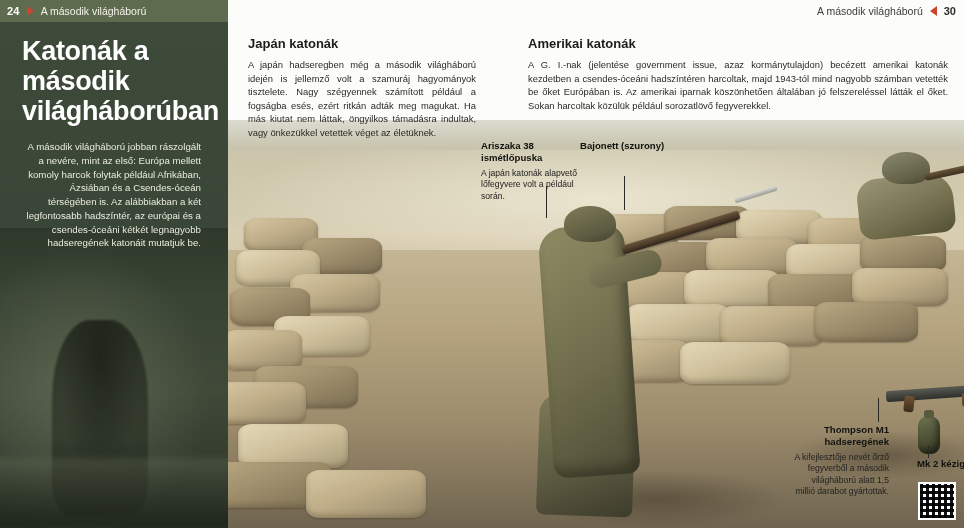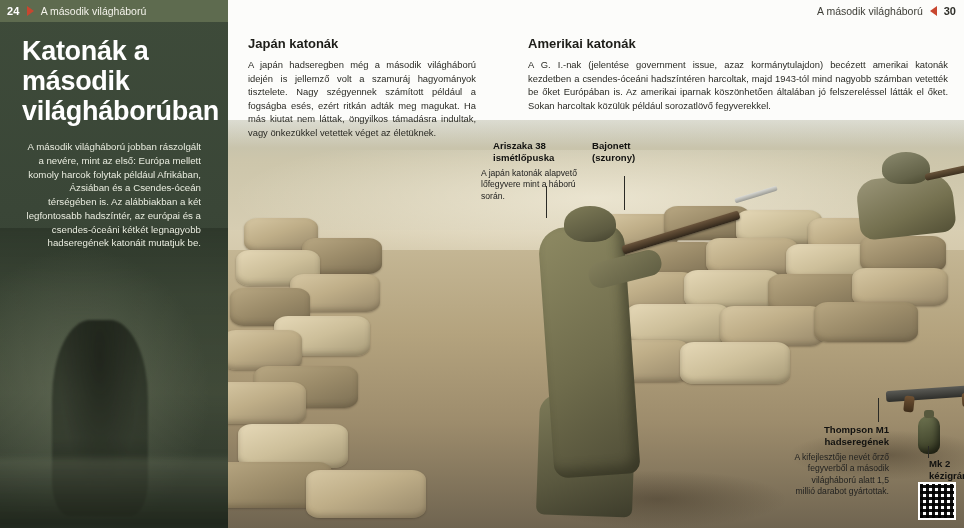--- a/index.html
+++ b/index.html
@@ -175,21 +175,21 @@
 
   
   .caption {
     position: absolute;
     color: #161611;
   }
   .caption .cap-title {
     font-size: 9.6px;
     font-weight: bold;
     line-height: 1.28;
-    margin: 0 0 3px 12px;
+    margin: 0 0 3px 0;
     color: #121210;
   }
   .caption .cap-body {
     font-size: 8.6px;
     line-height: 1.34;
     margin: 0;
     color: #222220;
   }
   .cap-ariszaka { left: 253px; top: 140px; width: 103px; }
   .cap-bajonett { left: 352px; top: 140px; width: 86px; }
@@ -438,21 +438,21 @@
       <p>A japán hadseregben még a második világháború idején is jellemző volt a szamuráj hagyományok tisztelete. Nagy szégyennek számított például a fogságba esés, ezért ritkán adták meg magukat. Ha más kiutat nem láttak, öngyilkos támadásra indultak, vagy önkezükkel vetettek véget az életüknek.</p>
     </div>
 
     <div class="col col-us">
       <h2>Amerikai katonák</h2>
       <p>A G. I.-nak (jelentése government issue, azaz kormánytulajdon) becézett amerikai katonák kezdetben a csendes-óceáni hadszíntéren harcoltak, majd 1943-tól mind nagyobb számban vetették be őket Európában is. Az amerikai iparnak köszönhetően általában jó felszereléssel látták el őket. Sokan harcoltak közülük például sorozatlövő fegyverekkel.</p>
     </div>
 
     <div class="caption cap-ariszaka">
       <p class="cap-title">Ariszaka 38 ismétlőpuska</p>
-      <p class="cap-body">A japán katonák alapvető lőfegyvere mint a háború során.</p>
+      <p class="cap-body">A japán katonák alapvető lőfegyvere volt a például során.</p>
     </div>
 
     <div class="caption cap-bajonett">
       <p class="cap-title">Bajonett (szurony)</p>
       <p class="cap-body"></p>
     </div>
 
     <div class="caption cap-thompson">
       <p class="cap-title">Thompson M1 hadseregének</p>
       <p class="cap-body">A kifejlesztője nevét őrző fegyverből a második világháború alatt 1,5 millió darabot gyártottak.</p>

